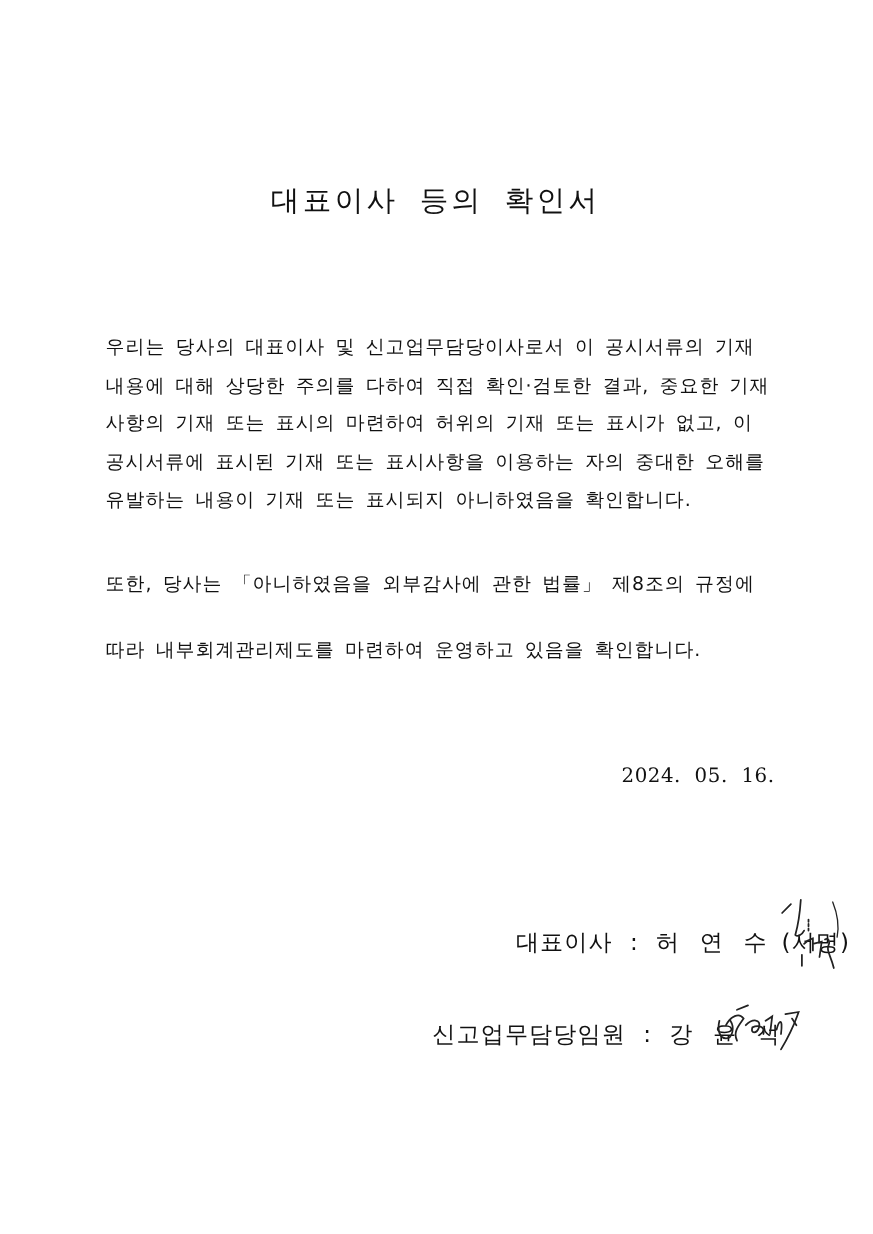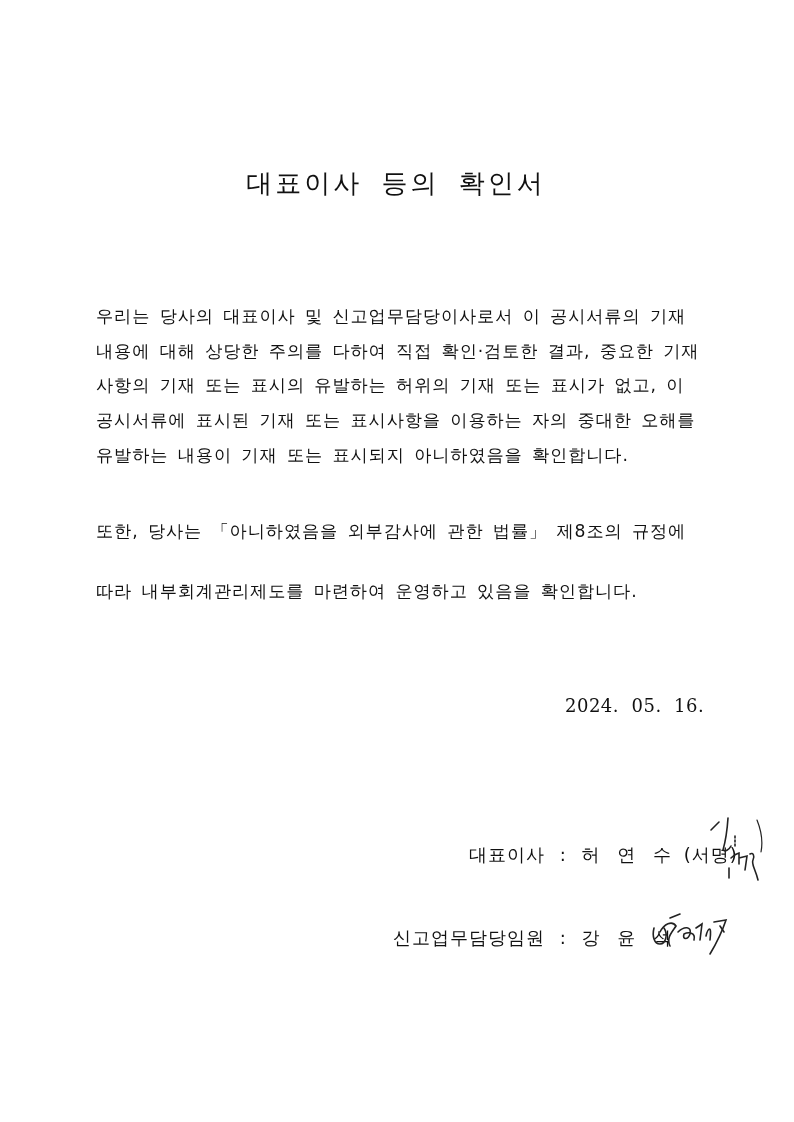--- a/index.html
+++ b/index.html
@@ -57,41 +57,41 @@
       position: absolute;
       left: 506px;
       top: 757px;
       font-size: 17px;
       letter-spacing: 1.5px;
       white-space: nowrap;
     }
     .sig-line {
       position: absolute;
       white-space: nowrap;
-      font-size: 18px;
+      font-size: 21px;
       letter-spacing: 1px;
       text-align: right;
     }
     .sig-line .spaced { letter-spacing: 6px; }
     .signature {
       position: absolute;
       pointer-events: none;
     }
   </style>
 </head>
 <body>
 
 <div class="page">
 
   <h1 class="title">대표이사 등의 확인서</h1>
 
   <div>
     <div class="para-line" style="top:267px">우리는 당사의 대표이사 및 신고업무담당이사로서 이 공시서류의 기재</div>
     <div class="para-line" style="top:302px">내용에 대해 상당한 주의를 다하여 직접 확인·검토한 결과, 중요한 기재</div>
-    <div class="para-line" style="top:336px">사항의 기재 또는 표시의 유발하는 허위의 기재 또는 표시가 없고, 이</div>
+    <div class="para-line" style="top:336px">사항의 기재 또는 표시의 마련하여 허위의 기재 또는 표시가 없고, 이</div>
     <div class="para-line" style="top:371px">공시서류에 표시된 기재 또는 표시사항을 이용하는 자의 중대한 오해를</div>
     <div class="para-line" style="top:406px">유발하는 내용이 기재 또는 표시되지 아니하였음을 확인합니다.</div>
   </div>
 
   <div>
     <div class="para-line" style="top:482px">또한, 당사는 「아니하였음을 외부감사에 관한 법률」 제8조의 규정에</div>
     <div class="para-line" style="top:542px">따라 내부회계관리제도를 마련하여 운영하고 있음을 확인합니다.</div>
   </div>
 
   <div class="date">2024.  05.  16.</div>

